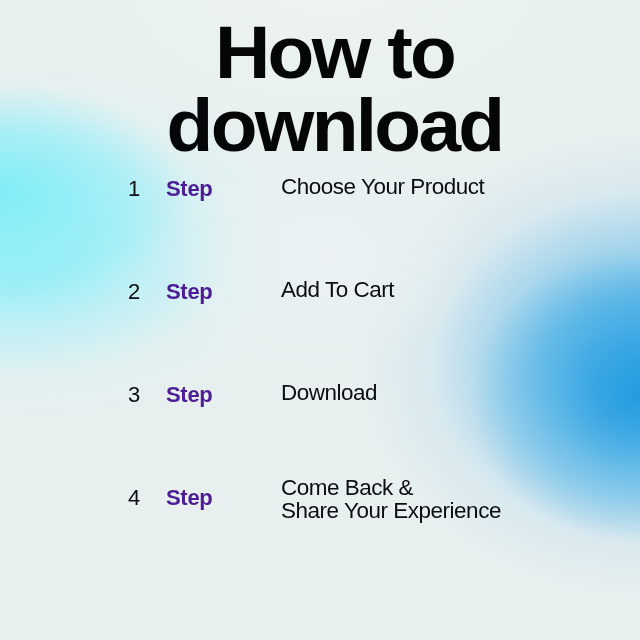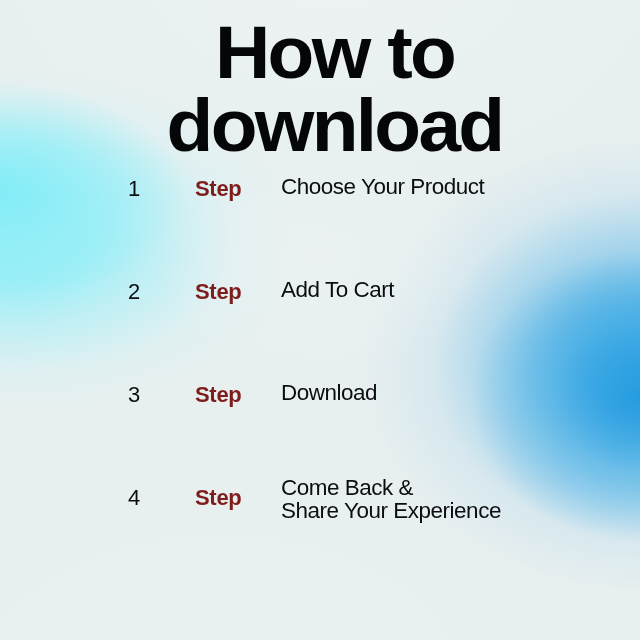--- a/index.html
+++ b/index.html
@@ -128,23 +128,23 @@
     width: 34px;
     color: #0b0d10;
     font-size: 22px;
     font-weight: 400;
     letter-spacing: 0px;
     line-height: 1;
   }
 
   .step-word {
     position: absolute;
-    left: 195px;
+    left: 166px;
     top: 0;
-    color: #7f1d1d;
+    color: #4c1d95;
     font-size: 22px;
     font-weight: 700;
     letter-spacing: -0.3px;
     line-height: 1;
   }
 
   .step-desc {
     position: absolute;
     left: 281px;
     top: -2px;

